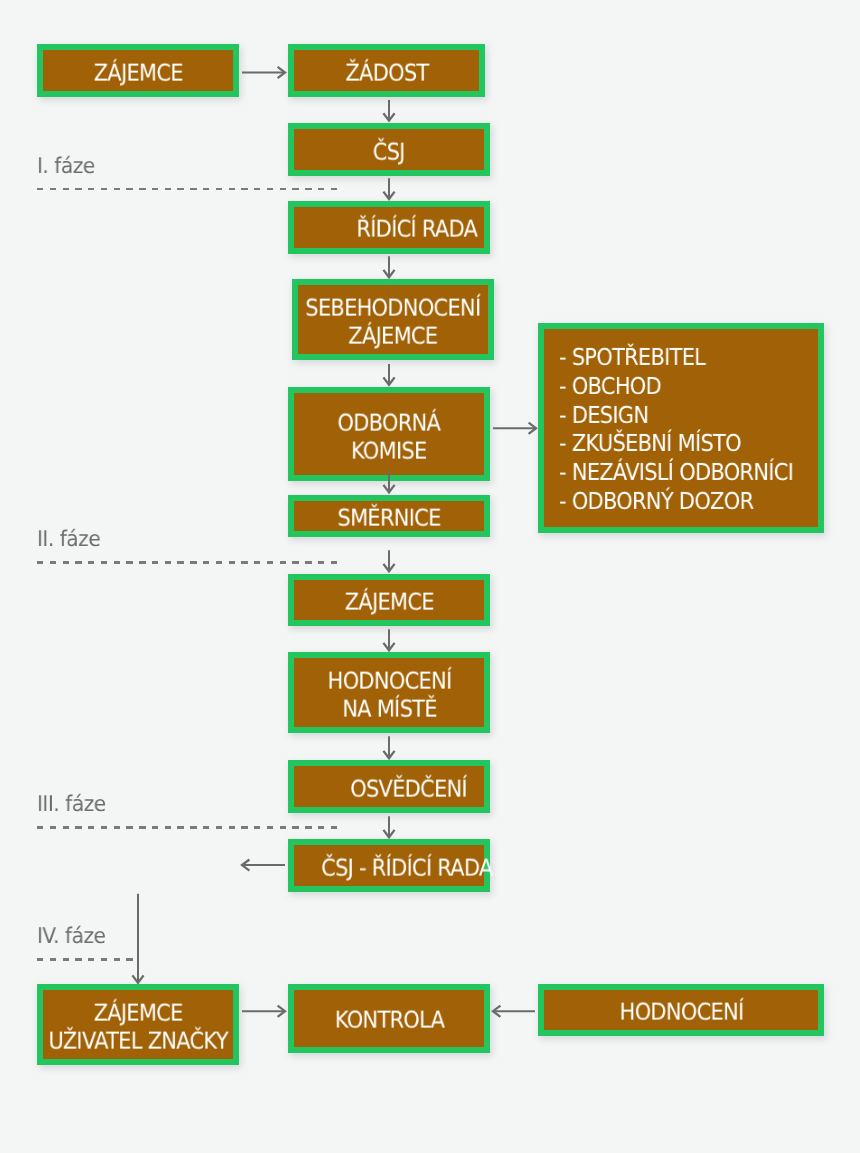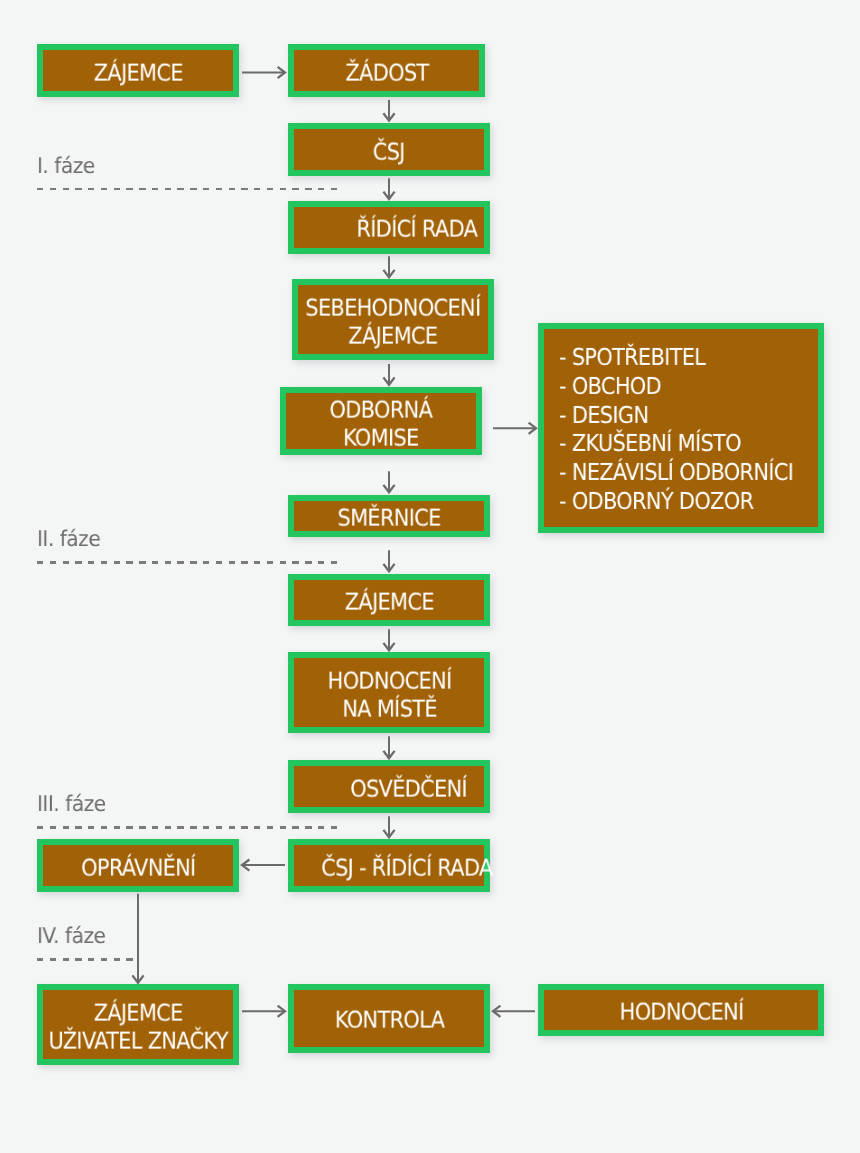--- a/index.html
+++ b/index.html
@@ -43,42 +43,39 @@
   <div class="node" style="left: 288px; top: 122.9px; width: 202px; height: 53.1px;">
     <span class="lbl">ČSJ</span>
     </div>
   <div class="node" style="left: 288px; top: 201px; width: 202px; height: 52.5px; justify-content: flex-end;">
     <span class="lbl">ŘÍDÍCÍ RADA</span>
     </div>
   <div class="node" style="left: 292px; top: 279.4px; width: 202px; height: 81px;">
     <span class="lbl">SEBEHODNOCENÍ
 ZÁJEMCE</span>
     </div>
-  <div class="node" style="left: 280px; top: 387.3px; width: 202px; height: 68px;">
+  <div class="node" style="left: 288px; top: 387.3px; width: 202px; height: 94px;">
     <span class="lbl">ODBORNÁ
 KOMISE</span>
     </div>
   <div class="node" style="left: 288px; top: 495px; width: 202px; height: 42px; justify-content: center;">
     <span class="lbl">SMĚRNICE</span>
     </div>
   <div class="node" style="left: 288px; top: 573.6px; width: 202px; height: 52.6px;">
     <span class="lbl">ZÁJEMCE</span>
     </div>
   <div class="node" style="left: 288px; top: 652.2px; width: 202px; height: 81px;">
     <span class="lbl">HODNOCENÍ
 NA MÍSTĚ</span>
     </div>
   <div class="node" style="left: 288px; top: 760px; width: 202px; height: 53px; padding-left: 40px;">
     <span class="lbl">OSVĚDČENÍ</span>
     </div>
   <div class="node" style="left: 288px; top: 838.9px; width: 202px; height: 53.1px; padding-left: 36px;">
     <span class="lbl">ČSJ - ŘÍDÍCÍ RADA</span>
-    </div>
-  <div class="node" style="left: 37px; top: 838.9px; width: 202px; height: 53.1px;">
-    <span class="lbl">OPRÁVNĚNÍ</span>
     </div>
   <div class="node" style="left: 37px; top: 983.5px; width: 202px; height: 81.5px;">
     <span class="lbl">ZÁJEMCE
 UŽIVATEL ZNAČKY</span>
     </div>
   <div class="node" style="left: 288px; top: 983.5px; width: 202px; height: 69px;">
     <span class="lbl">KONTROLA</span>
     </div>
   <div class="node" style="left: 538px; top: 983.5px; width: 286px; height: 52.7px;">
     <span class="lbl">HODNOCENÍ</span>

